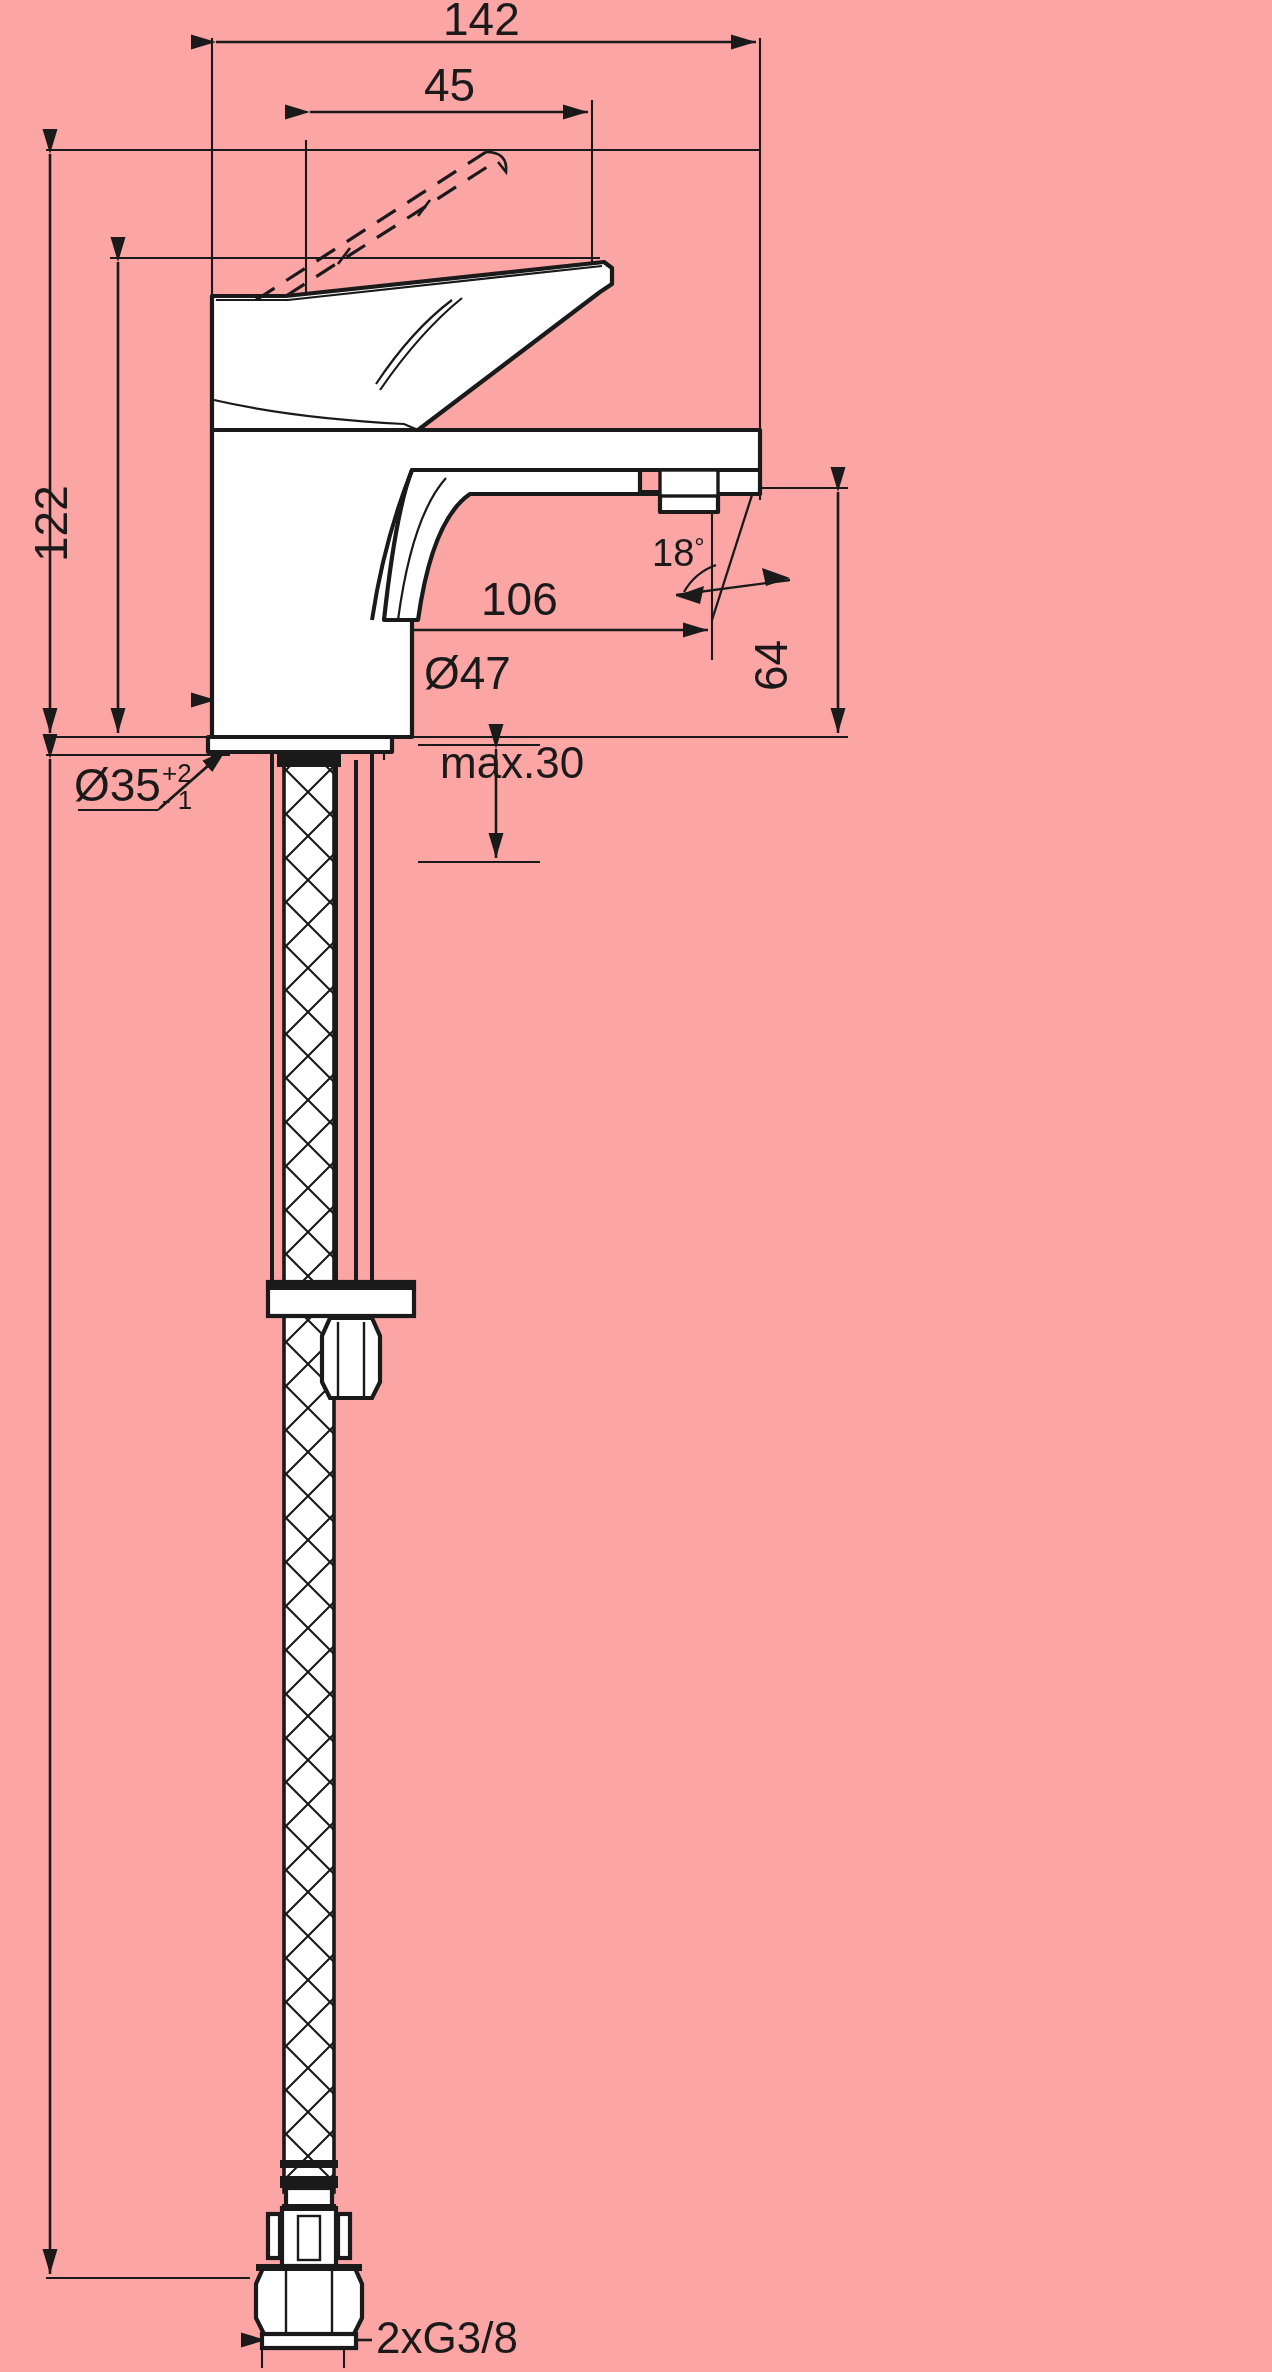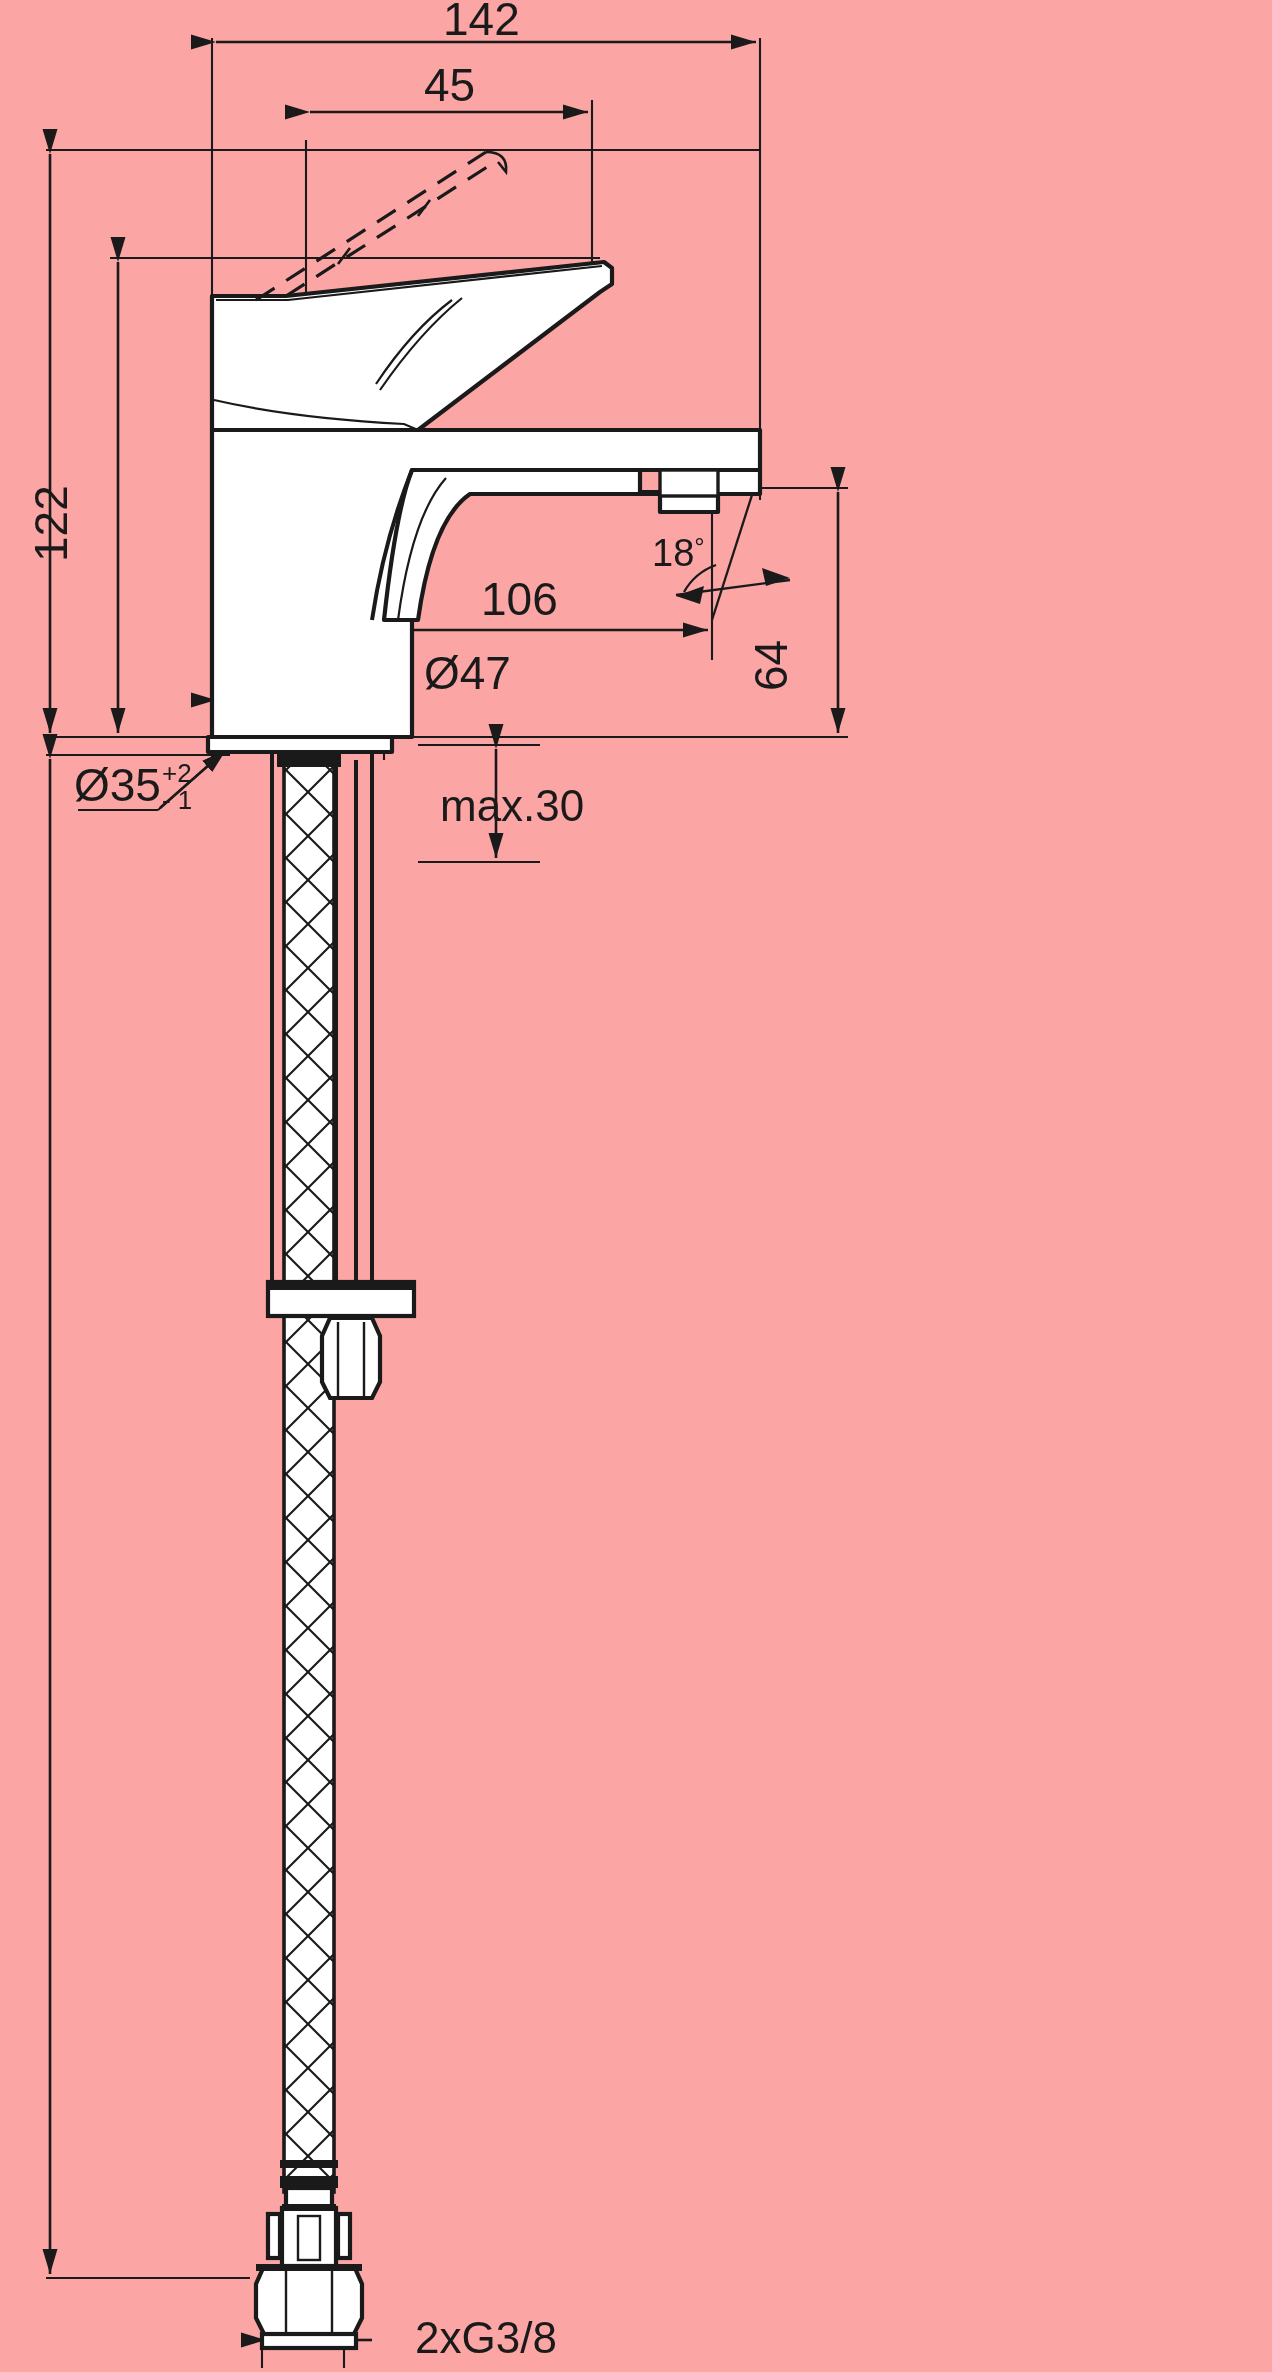--- a/index.html
+++ b/index.html
@@ -276,19 +276,19 @@
 
   <div class="dim-label sz-big" style="left:424px; top:650px;text-align:right;">Ø47</div>
 
   <div class="dim-label" style="left:74px; top:762px; font-size:46px;">
     <span>Ø35</span><span class="tol-stack">
         <span>+2</span>
         <span>- 1</span>
       </span>
   </div>
 
-  <div class="dim-label sz-med" style="left:440px; top:784px;">max.30</div>
+  <div class="dim-label sz-med" style="left:440px; top:741px;">max.30</div>
 
   <div class="dim-label sz-med rot90" style="left:6px; top:1220px;">min.350</div>
 
-  <div class="dim-label sz-med" style="left:376px; top:2316px;margin-left:39px;">2xG3/8</div>
+  <div class="dim-label sz-med" style="left:376px; top:2316px;">2xG3/8</div>
 
 </div>
 
 </body></html>

